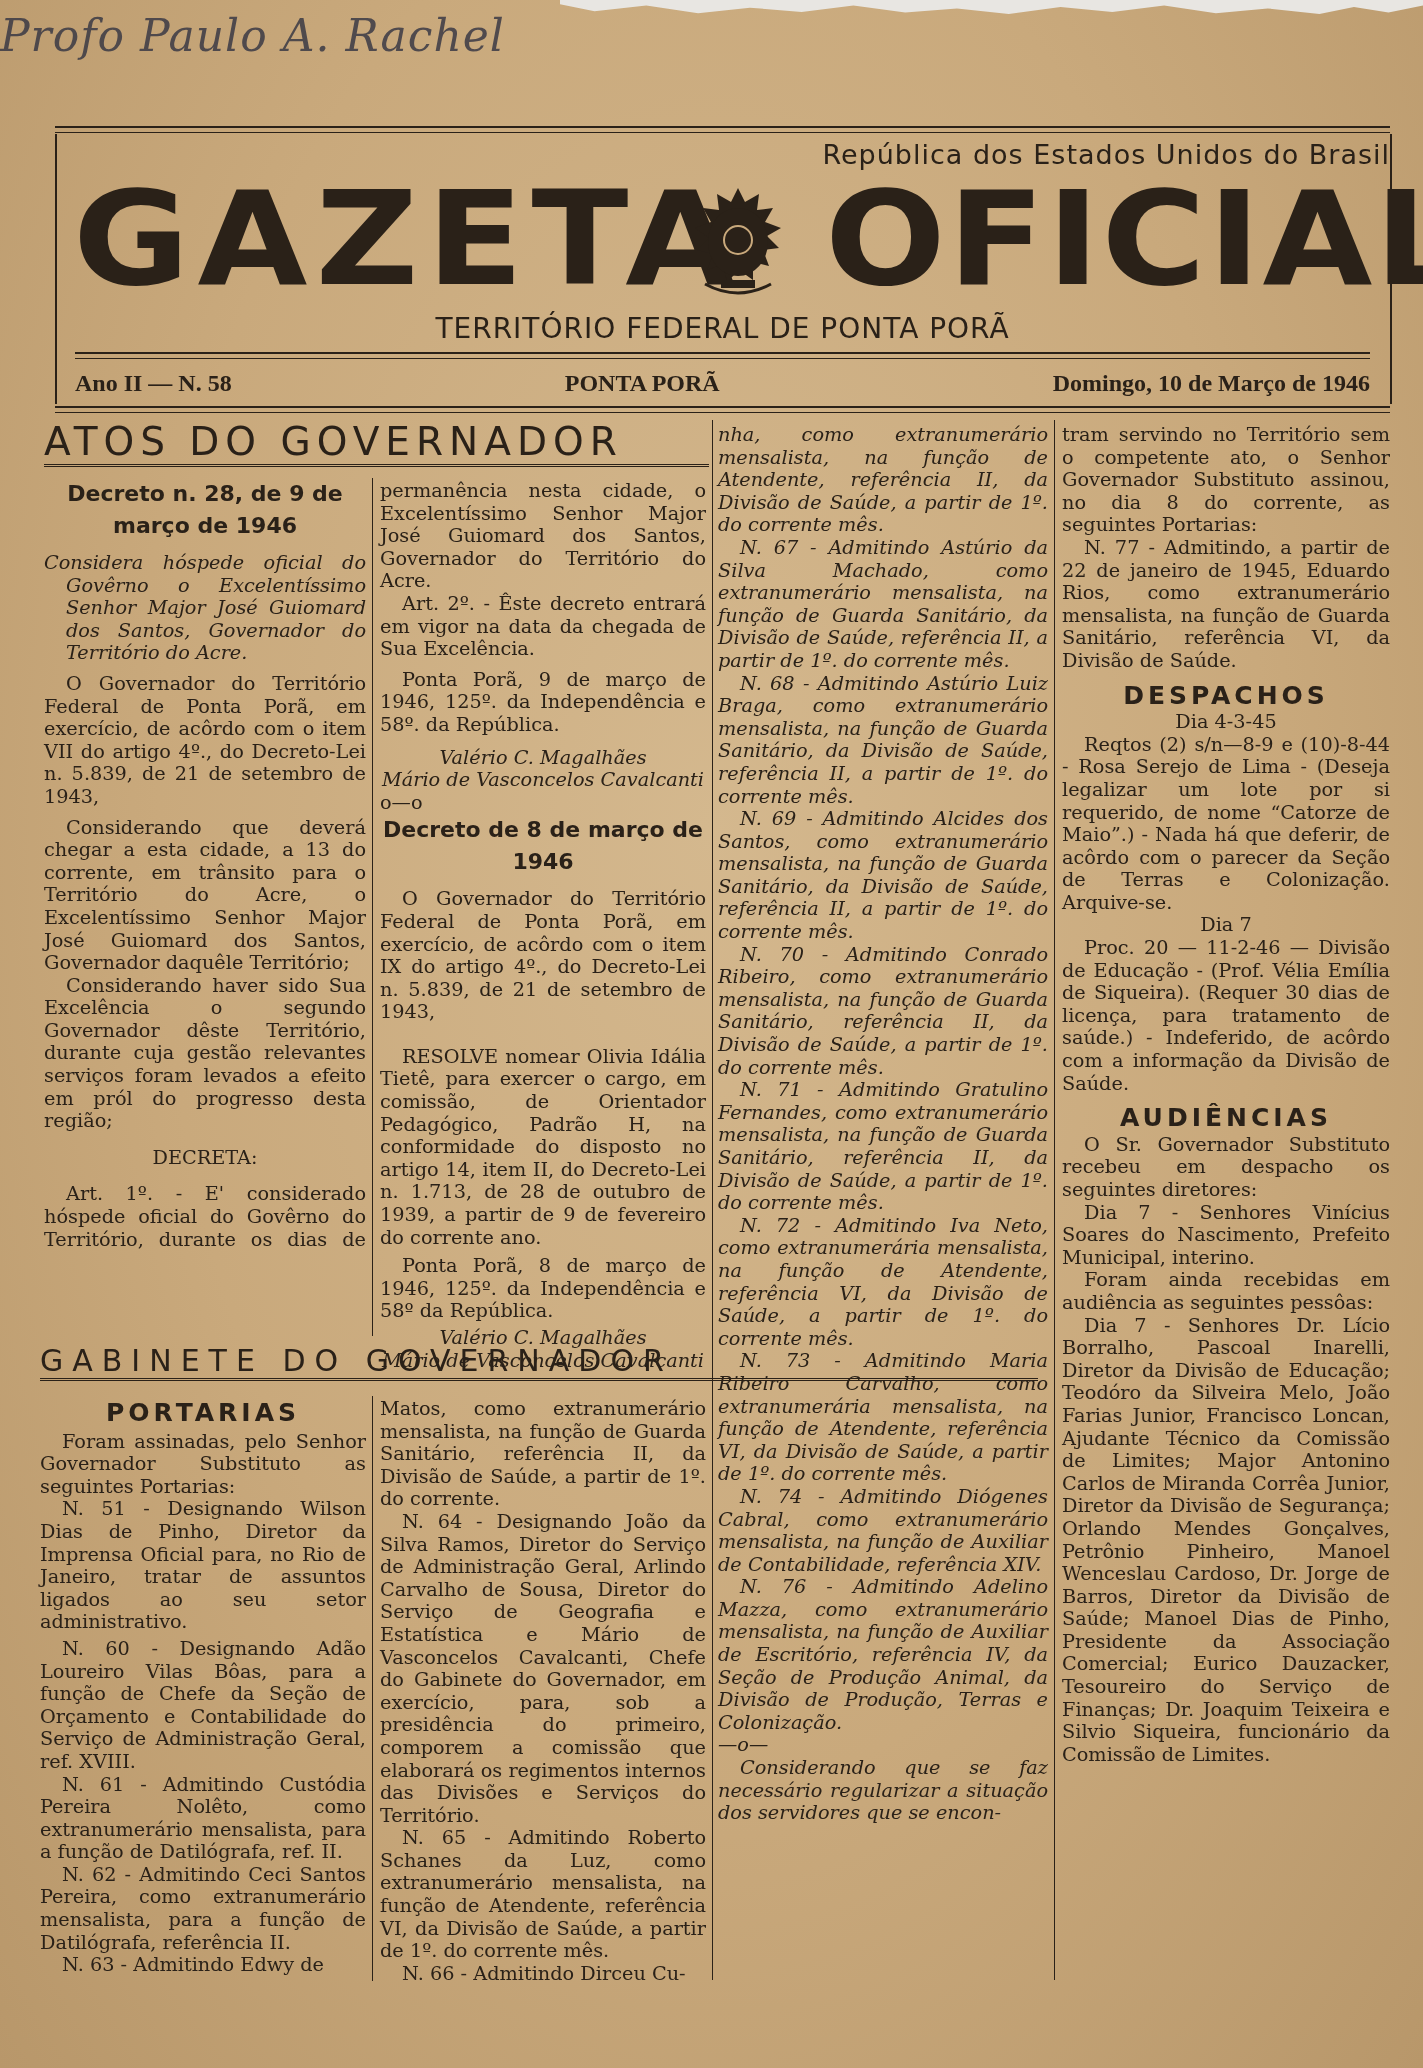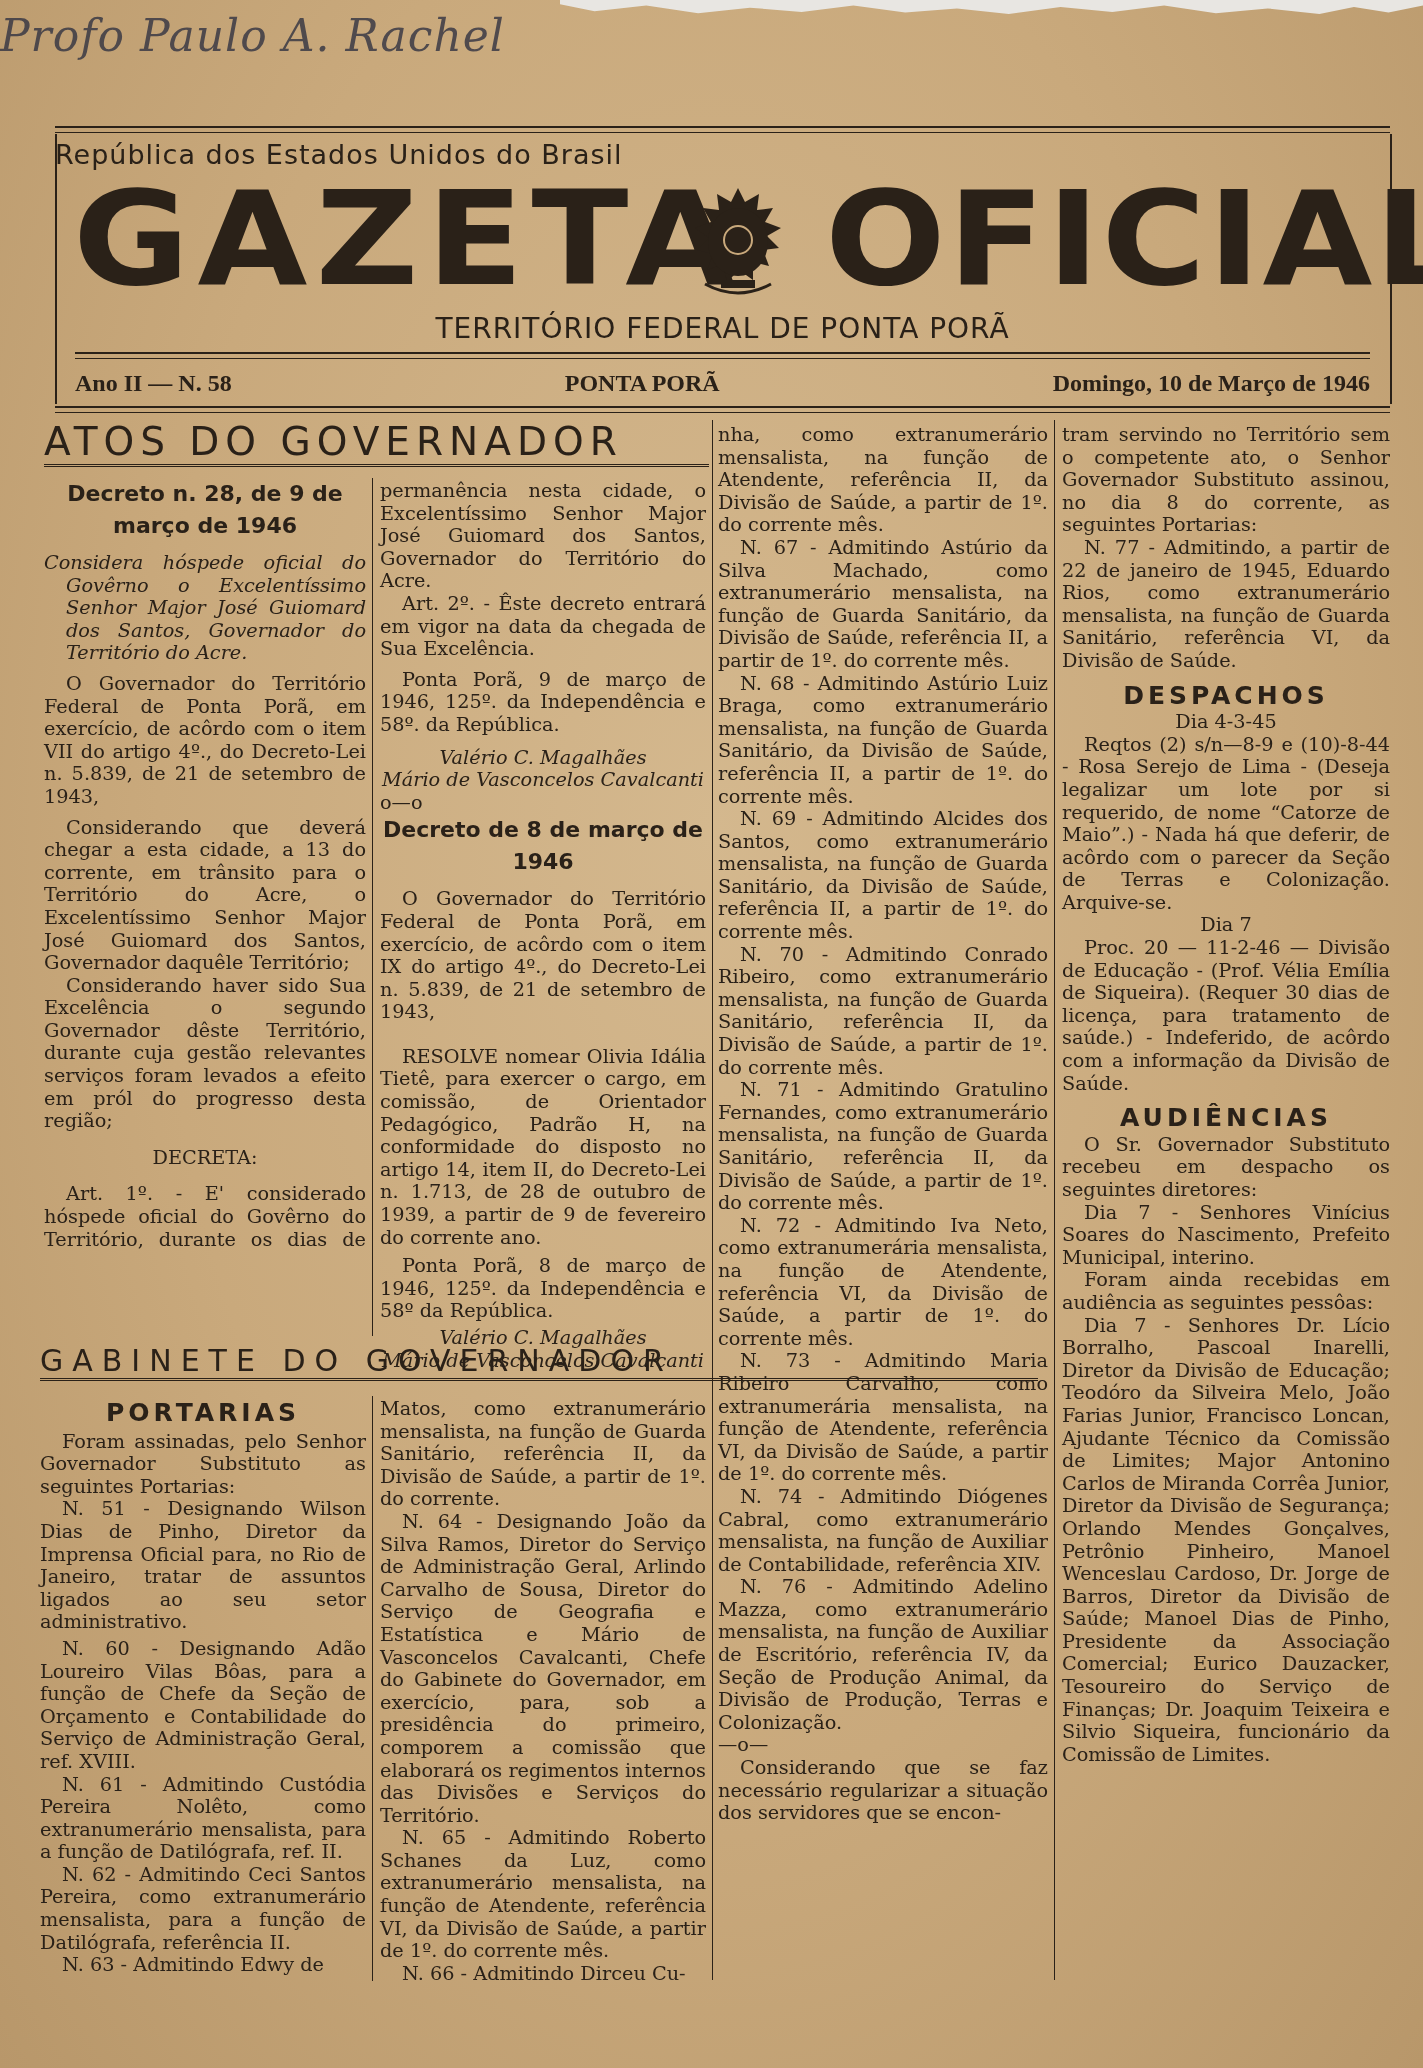--- a/index.html
+++ b/index.html
@@ -7,21 +7,21 @@
        font-family:"DejaVu Serif","Liberation Serif",serif;color:#2a2118;}
   .paper{position:absolute;left:0;top:0;width:1423px;height:2068px;
        background:radial-gradient(ellipse at 50% 40%,#d4b88e 0%,#c9a97c 55%,#b8976a 100%);}
   .torn{position:absolute;left:560px;top:0;width:863px;height:14px;background:#e8e6e2;
        clip-path:polygon(0 0,100% 0,100% 40%,96% 90%,92% 50%,88% 100%,82% 60%,76% 95%,70% 40%,64% 85%,58% 50%,52% 100%,46% 60%,40% 90%,34% 40%,28% 85%,22% 55%,16% 95%,10% 40%,4% 80%,0 30%);}
   .handwriting{position:absolute;left:0;top:10px;font-family:"DejaVu Serif",serif;font-style:italic;
        font-size:44px;color:#3b3a45;opacity:.85;letter-spacing:1px;}
   .masthead{position:absolute;left:55px;top:126px;width:1335px;height:290px;}
   .mh-frame{position:absolute;left:0;top:8px;width:1333px;height:270px;border-left:2px solid #2a2118;border-right:2px solid #2a2118;}
   .rule-top{position:absolute;left:0;top:0;width:1335px;height:4px;border-top:2px solid #2a2118;border-bottom:1px solid #2a2118;}
-  .republica{position:absolute;left:0;width:1335px;top:13px;text-align:left;font-family:"DejaVu Sans",sans-serif;font-size:27px;letter-spacing:1px;}
+  .republica{position:absolute;left:0;width:1335px;top:13px;text-align:right;font-family:"DejaVu Sans",sans-serif;font-size:27px;letter-spacing:1px;}
   .gazeta{position:absolute;left:18px;top:44px;font-family:"DejaVu Sans",sans-serif;font-weight:bold;font-size:142px;letter-spacing:8px;line-height:150px;transform:scaleY(.92);transform-origin:top left;}
   .oficial{position:absolute;left:770px;top:44px;font-family:"DejaVu Sans",sans-serif;font-weight:bold;font-size:142px;letter-spacing:2px;line-height:150px;transform:scaleY(.92);transform-origin:top left;}
   .emblem{position:absolute;left:628px;top:58px;width:110px;height:118px;}
   .territorio{position:absolute;left:0;width:1335px;top:186px;text-align:center;font-family:"DejaVu Sans",sans-serif;font-size:28px;letter-spacing:1px;}
   .rule-mid{position:absolute;left:20px;top:226px;width:1295px;height:4px;border-top:2px solid #2a2118;border-bottom:1px solid #2a2118;}
   .infobar{position:absolute;left:20px;top:244px;width:1295px;font-family:"Liberation Serif",serif;font-weight:bold;font-size:24px;display:flex;justify-content:space-between;}
   .rule-bot{position:absolute;left:0;top:280px;width:1335px;height:4px;border-top:2px solid #2a2118;border-bottom:1px solid #2a2118;}
 
   .col{position:absolute;font-size:19.3px;line-height:22.6px;text-align:justify;hyphens:none;}
   .col p{margin:0;text-indent:22px;}
@@ -112,21 +112,21 @@
   <p>N. 63 - Admitindo Edwy de</p>
 </div>
 
 <div class="col" style="left:380px;top:1398px;width:326px;">
   <p class="noind">Matos, como extranumerário mensalista, na função de Guarda Sanitário, referência II, da Divisão de Saúde, a partir de 1º. do corrente.</p>
   <p>N. 64 - Designando João da Silva Ramos, Diretor do Serviço de Administração Geral, Arlindo Carvalho de Sousa, Diretor do Serviço de Geografia e Estatística e Mário de Vasconcelos Cavalcanti, Chefe do Gabinete do Governador, em exercício, para, sob a presidência do primeiro, comporem a comissão que elaborará os regimentos internos das Divisões e Serviços do Território.</p>
   <p>N. 65 - Admitindo Roberto Schanes da Luz, como extranumerário mensalista, na função de Atendente, referência VI, da Divisão de Saúde, a partir de 1º. do corrente mês.</p>
   <p>N. 66 - Admitindo Dirceu Cu-</p>
 </div>
 
-<div class="col" style="left:718px;top:424px;width:330px;">
+<div class="col" style="left:718px;top:424px;width:330px;font-style:italic;">
   <p class="noind">nha, como extranumerário mensalista, na função de Atendente, referência II, da Divisão de Saúde, a partir de 1º. do corrente mês.</p>
   <p>N. 67 - Admitindo Astúrio da Silva Machado, como extranumerário mensalista, na função de Guarda Sanitário, da Divisão de Saúde, referência II, a partir de 1º. do corrente mês.</p>
   <p>N. 68 - Admitindo Astúrio Luiz Braga, como extranumerário mensalista, na função de Guarda Sanitário, da Divisão de Saúde, referência II, a partir de 1º. do corrente mês.</p>
   <p>N. 69 - Admitindo Alcides dos Santos, como extranumerário mensalista, na função de Guarda Sanitário, da Divisão de Saúde, referência II, a partir de 1º. do corrente mês.</p>
   <p>N. 70 - Admitindo Conrado Ribeiro, como extranumerário mensalista, na função de Guarda Sanitário, referência II, da Divisão de Saúde, a partir de 1º. do corrente mês.</p>
   <p>N. 71 - Admitindo Gratulino Fernandes, como extranumerário mensalista, na função de Guarda Sanitário, referência II, da Divisão de Saúde, a partir de 1º. do corrente mês.</p>
   <p>N. 72 - Admitindo Iva Neto, como extranumerária mensalista, na função de Atendente, referência VI, da Divisão de Saúde, a partir de 1º. do corrente mês.</p>
   <p>N. 73 - Admitindo Maria Ribeiro Carvalho, como extranumerária mensalista, na função de Atendente, referência VI, da Divisão de Saúde, a partir de 1º. do corrente mês.</p>
   <p>N. 74 - Admitindo Diógenes Cabral, como extranumerário mensalista, na função de Auxiliar de Contabilidade, referência XIV.</p>
   <p>N. 76 - Admitindo Adelino Mazza, como extranumerário mensalista, na função de Auxiliar de Escritório, referência IV, da Seção de Produção Animal, da Divisão de Produção, Terras e Colonização.</p>

